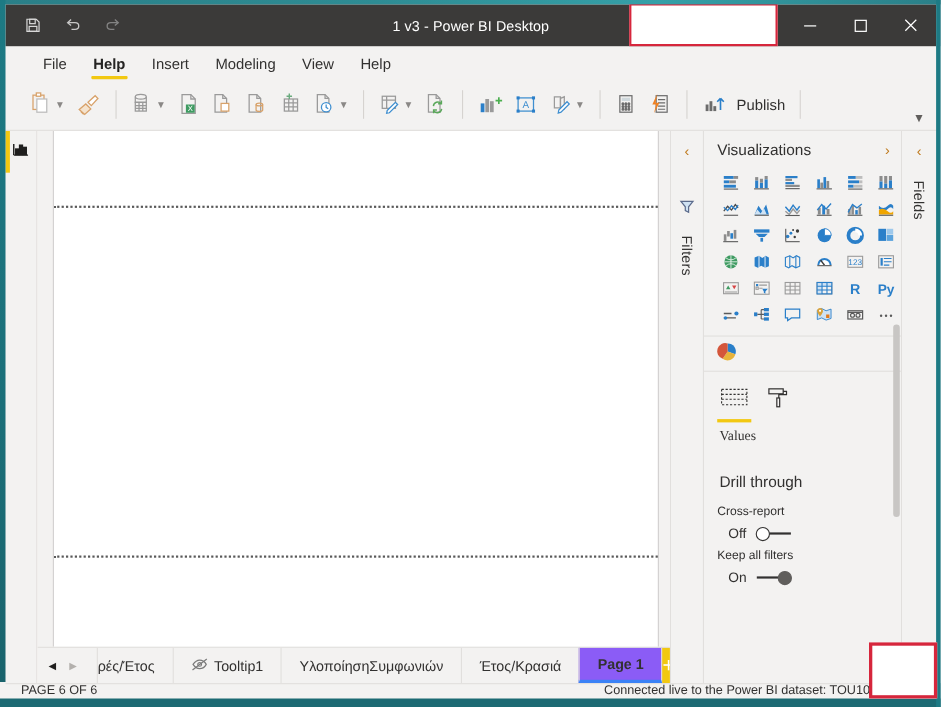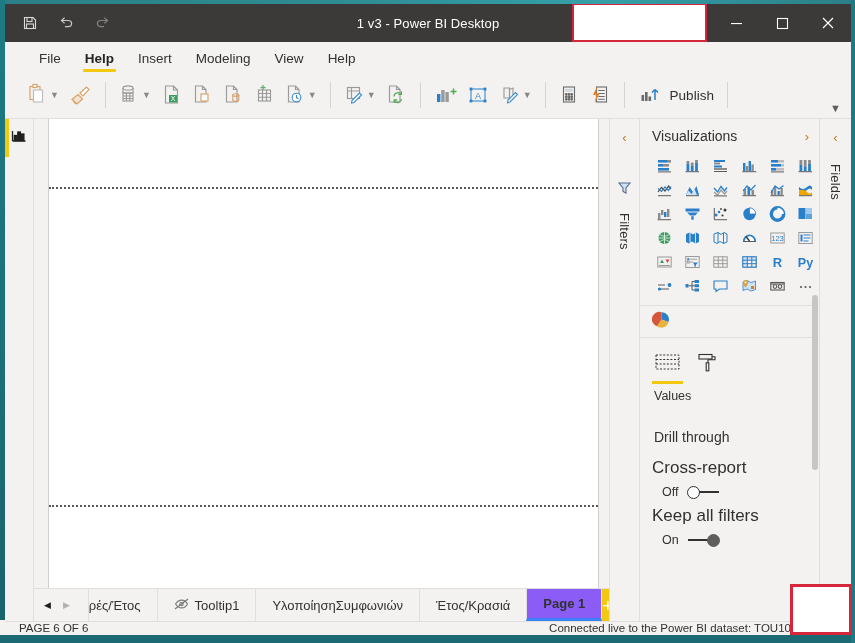--- a/index.html
+++ b/index.html
@@ -199,30 +199,30 @@
   }
   .fieldtabs {
     display: flex; align-items: flex-end; gap: 16px; padding: 10px 0 0 14px;
     height: 46px;
   }
   .ftab { position: relative; padding-bottom: 6px; }
   .ftab.active::after {
     content:""; position: absolute; left: -2px; right: -2px; bottom: 0;
     height: 3px; background: #f2c811;
   }
-  .well-label { font-size: 12.5px; color: #323130; padding: 5px 0 4px 14px; }
+  .well-label { font-size: 12.5px; color: #323130; padding: 5px 0 4px 14px; font-family: Liberation Serif, serif; }
   .well-drop {
     margin: 0 14px; height: 27px; background: #fff;
     border: 1px dashed #c8c6c4; display: flex; align-items: center;
     padding-left: 9px; font-size: 12.5px; color: #605e5c;
   }
   .drill-title {
     font-size: 14px; color: #323130; padding: 22px 0 6px 14px;
   }
-  .drill-sub { font-size: 17px; color: #323130; padding: 7px 0 0 12px; }
+  .drill-sub { font-size: 11px; color: #323130; padding: 7px 0 0 12px; }
   .toggle-row {
     display: flex; align-items: center; gap: 9px; padding: 7px 0 0 22px;
     font-size: 12.5px; color: #323130;
   }
   .tgl { width: 32px; height: 13px; position: relative; }
   .tgl .track {
     position: absolute; left: 6px; right: 0; top: 5.5px; height: 1.6px; background: #323130;
   }
   .tgl .knob {
     position: absolute; top: 0; width: 13px; height: 13px; border-radius: 50%;

